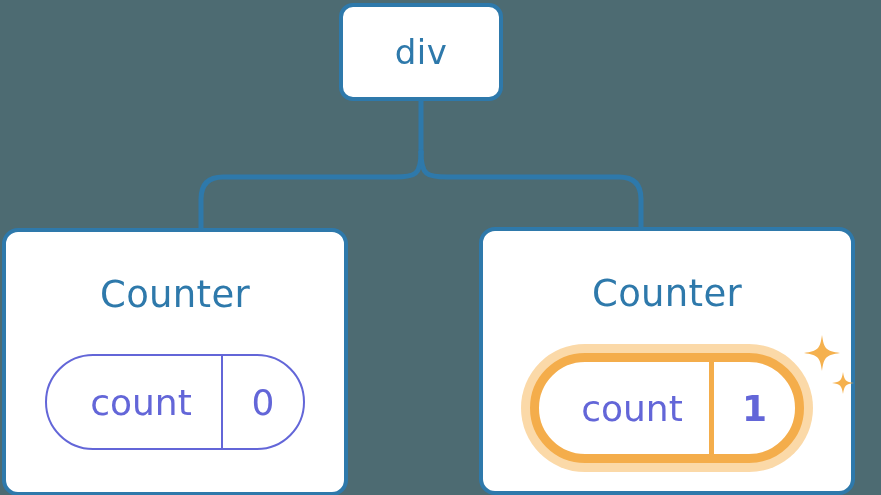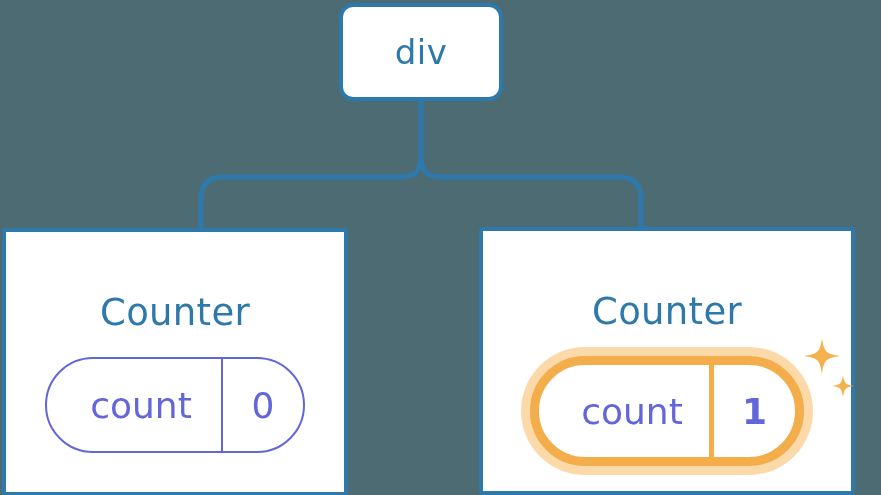--- a/index.html
+++ b/index.html
@@ -53,23 +53,23 @@
   }
   #node-div .node-title {
     font-size: 34px;
     color: #2e79ab;
     letter-spacing: 0.5px;
     line-height: 1;
   }
 
   
   .component-card {
-    border-radius: 4px;
+    border-radius: 16px;
     justify-content: flex-start;
-    padding-top: 62px;
+    padding-top: 44px;
   }
   #node-counter-left {
     left: 2px;
     top: 228px;
     width: 346px;
     height: 268px;
   }
   #node-counter-right {
     left: 479px;
     top: 227px;
@@ -79,21 +79,21 @@
   .component-card .node-title {
     font-size: 37px;
     color: #2e79ab;
     line-height: 1;
     letter-spacing: 0.3px;
   }
 
   
   .pill-wrap {
     position: relative;
-    margin-top: 26px;
+    margin-top: 41px;
     display: flex;
     align-items: center;
     justify-content: flex-start;
   }
   .pill {
     position: relative;
     box-sizing: border-box;
     display: flex;
     align-items: stretch;
     height: 96px;

